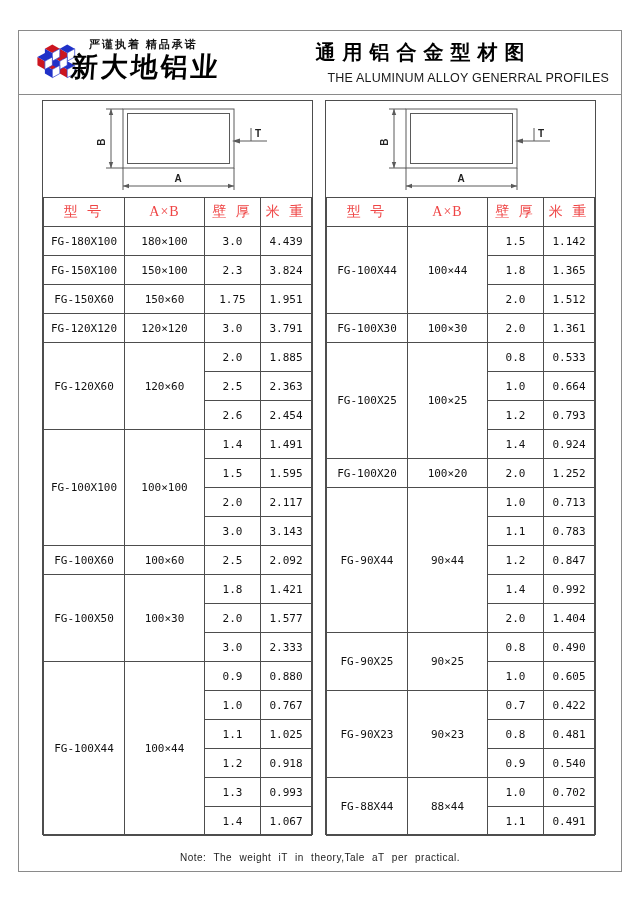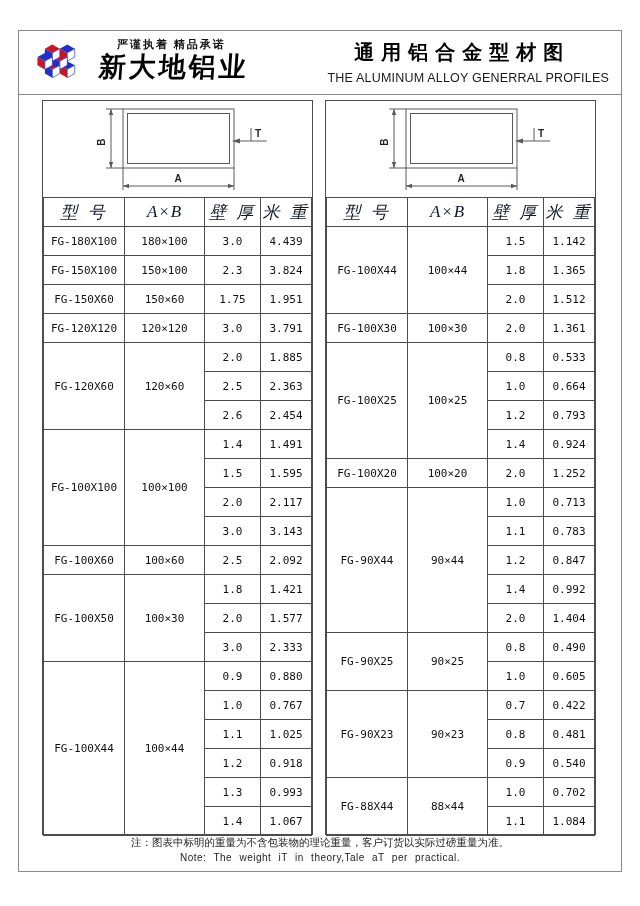--- a/index.html
+++ b/index.html
@@ -10,31 +10,31 @@
     position:absolute; left:18px; top:30px; width:604px; height:842px;
     border:1px solid #8a8a8a; background:#fff;
   }
 
   
   .header-band {
     position:absolute; left:0; top:0; width:100%; height:64px;
     border-bottom:1px solid #8a8a8a;
   }
   .logo { position:absolute; left:11px; top:11px; }
-  .brand-block { position:absolute; left:80px; top:6px; }
+  .brand-block { position:absolute; left:52px; top:6px; }
   .slogan {
     font-size:11px; font-weight:bold; letter-spacing:2px;
     font-family:"Liberation Serif", serif; color:#111; margin-left:18px;
   }
   .company {
     font-size:27px; font-weight:bold; letter-spacing:3px;
     font-family:"DejaVu Serif", serif; color:#000; line-height:1.1;
     transform:skewX(-4deg);
   }
-  .title-block { position:absolute; right:12px; top:8px; text-align:center; }
+  .title-block { position:absolute; right:12px; top:8px; text-align:left; }
   .title-cn {
     font-size:20px; font-weight:bold; letter-spacing:7px;
     font-family:"Liberation Serif", serif; color:#000;
   }
   .title-en {
     font-size:12.5px; color:#1a1a1a; letter-spacing:0.2px; margin-top:5px;
     font-family:"Liberation Sans", sans-serif;
     margin-left:12px;
   }
 
@@ -49,21 +49,21 @@
   }
   .diagram-area { height:96px; width:100%; display:block; }
 
   table.spec { width:100%; border-collapse:collapse; table-layout:fixed; }
   table.spec th, table.spec td {
     border:1px solid #4d4d4d; text-align:center; vertical-align:middle;
     height:29px; padding:0; overflow:hidden; white-space:nowrap;
   }
   table.spec th {
     font-family:"Liberation Serif", serif; font-weight:normal;
-    font-size:17px; letter-spacing:3px; color:#0f172a;font-style:italic;
+    font-size:14px; letter-spacing:3px; color:#ef4444;
   }
   table.spec td {
     font-family:"DejaVu Sans Mono", monospace; font-size:11px; color:#111;
   }
   td.c-size { font-family:"DejaVu Sans", sans-serif; font-size:11.5px; }
 
   
   .footer-note {
     position:absolute; left:0; bottom:6px; width:100%; text-align:center;
     line-height:1.45;
@@ -397,25 +397,24 @@
               <td>0.540</td>
             </tr>
             <tr>
               <td rowspan="2" class="c-model">FG-88X44</td>
               <td rowspan="2" class="c-size">88×44</td>
               <td>1.0</td>
               <td>0.702</td>
             </tr>
             <tr>
               <td>1.1</td>
-              <td>1.084</td>
+              <td>0.491</td>
             </tr>
           </tbody>
       </table>
     </div>
   </div>
 
   <div class="footer-note">
-    <div class="note-cn">注：图表中标明的重量为不含包装物的理论重量，客户订货以实际过磅重量为准。</div>
     <div class="note-en">Note: The weight iT in theory,Tale aT per practical.</div>
   </div>
 
 </div>
 
 </body></html>

